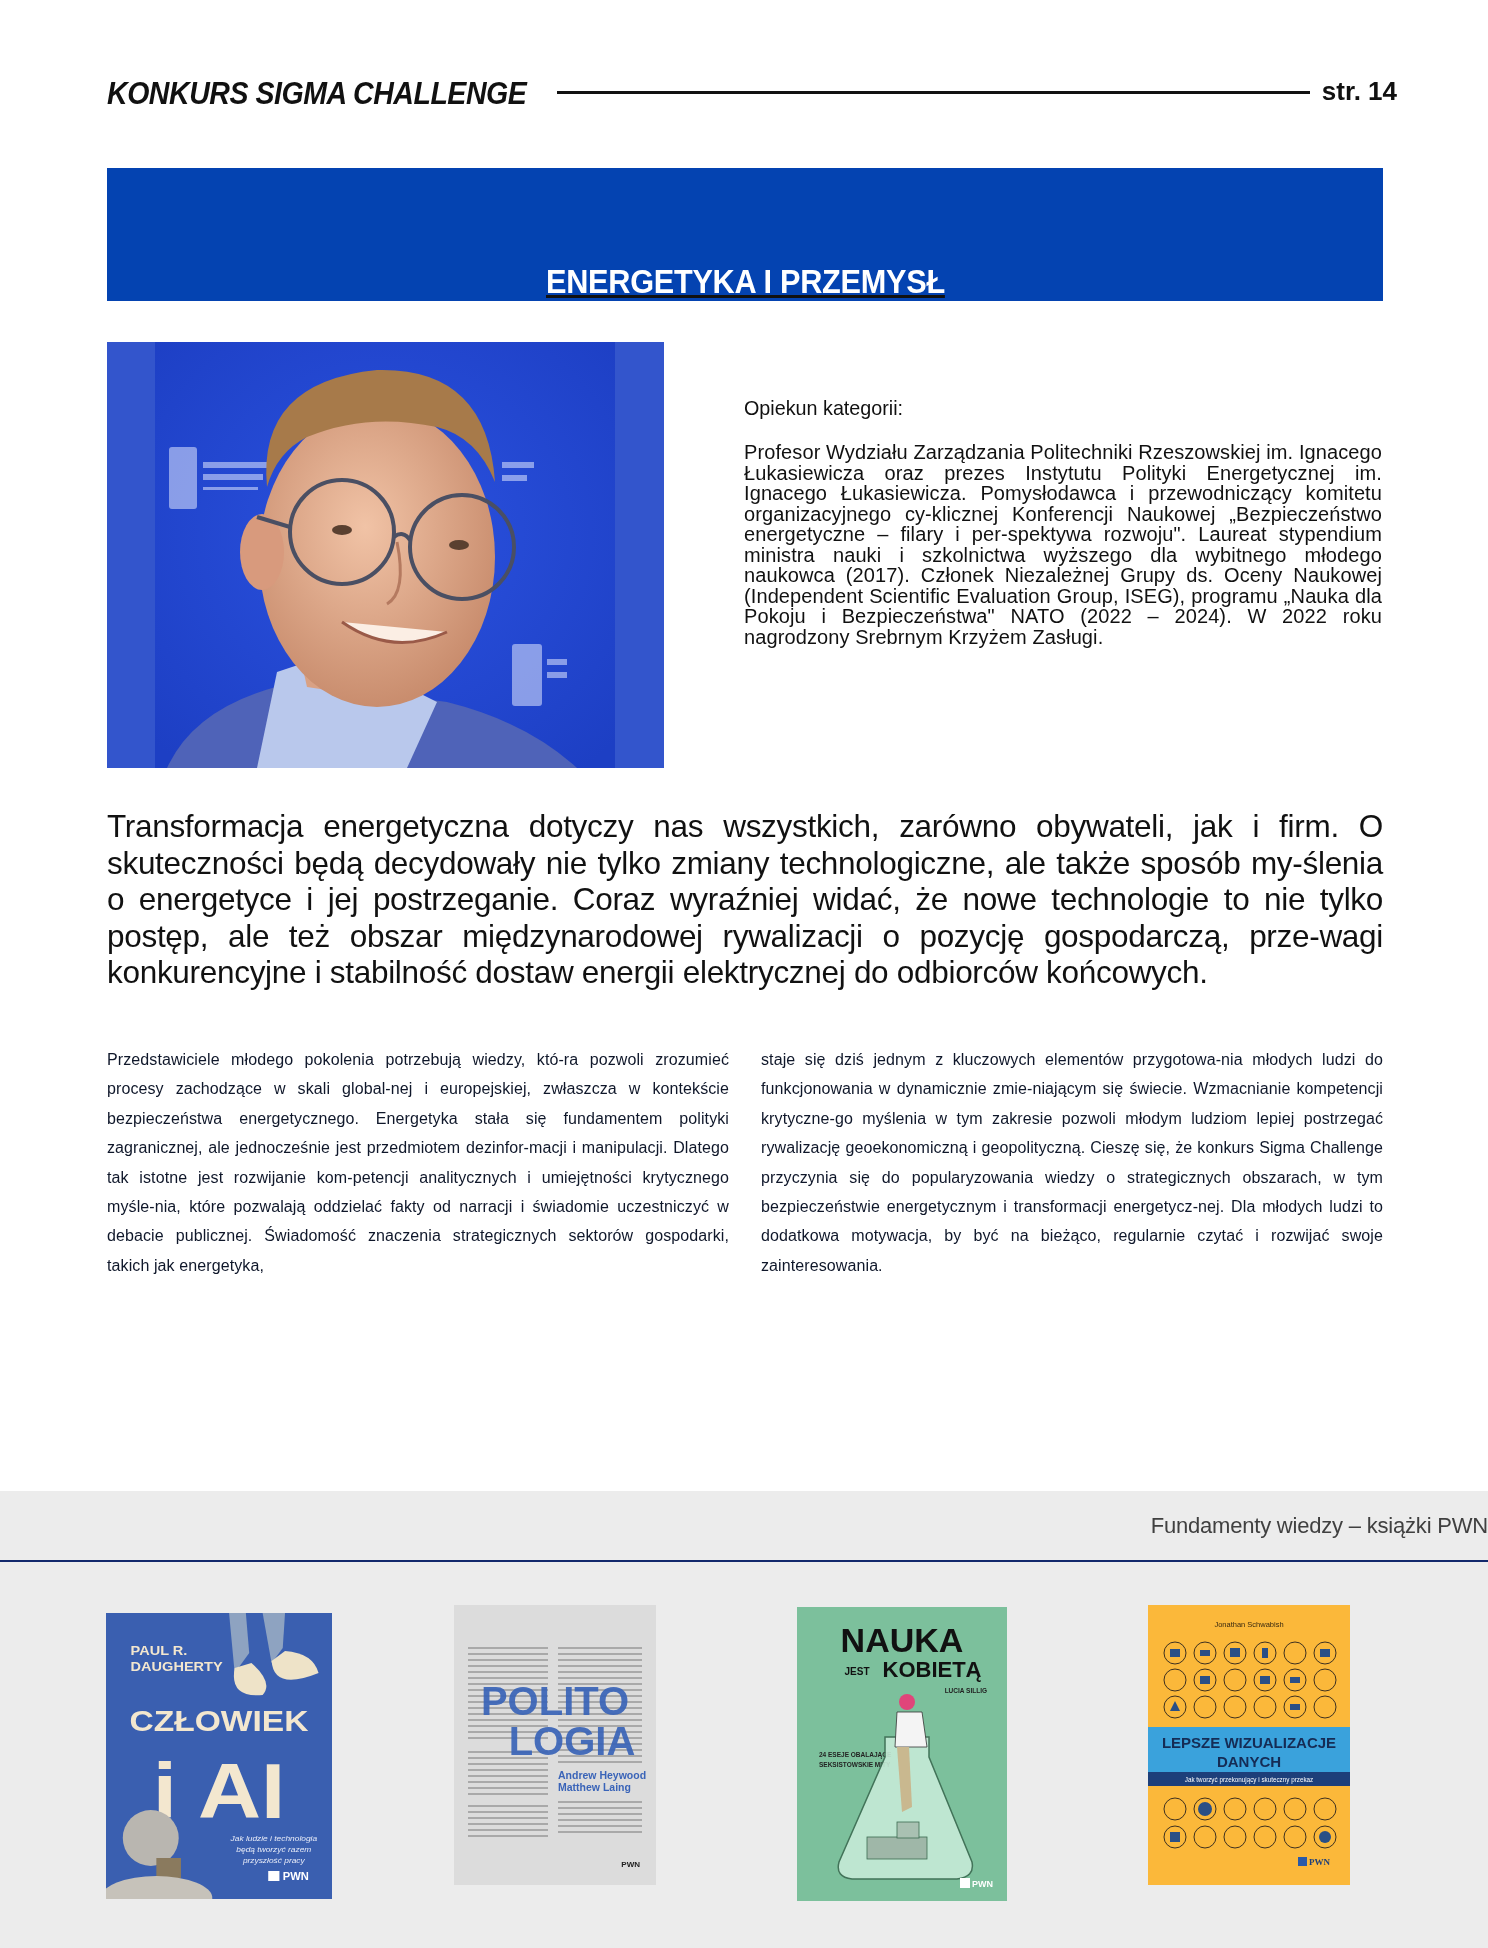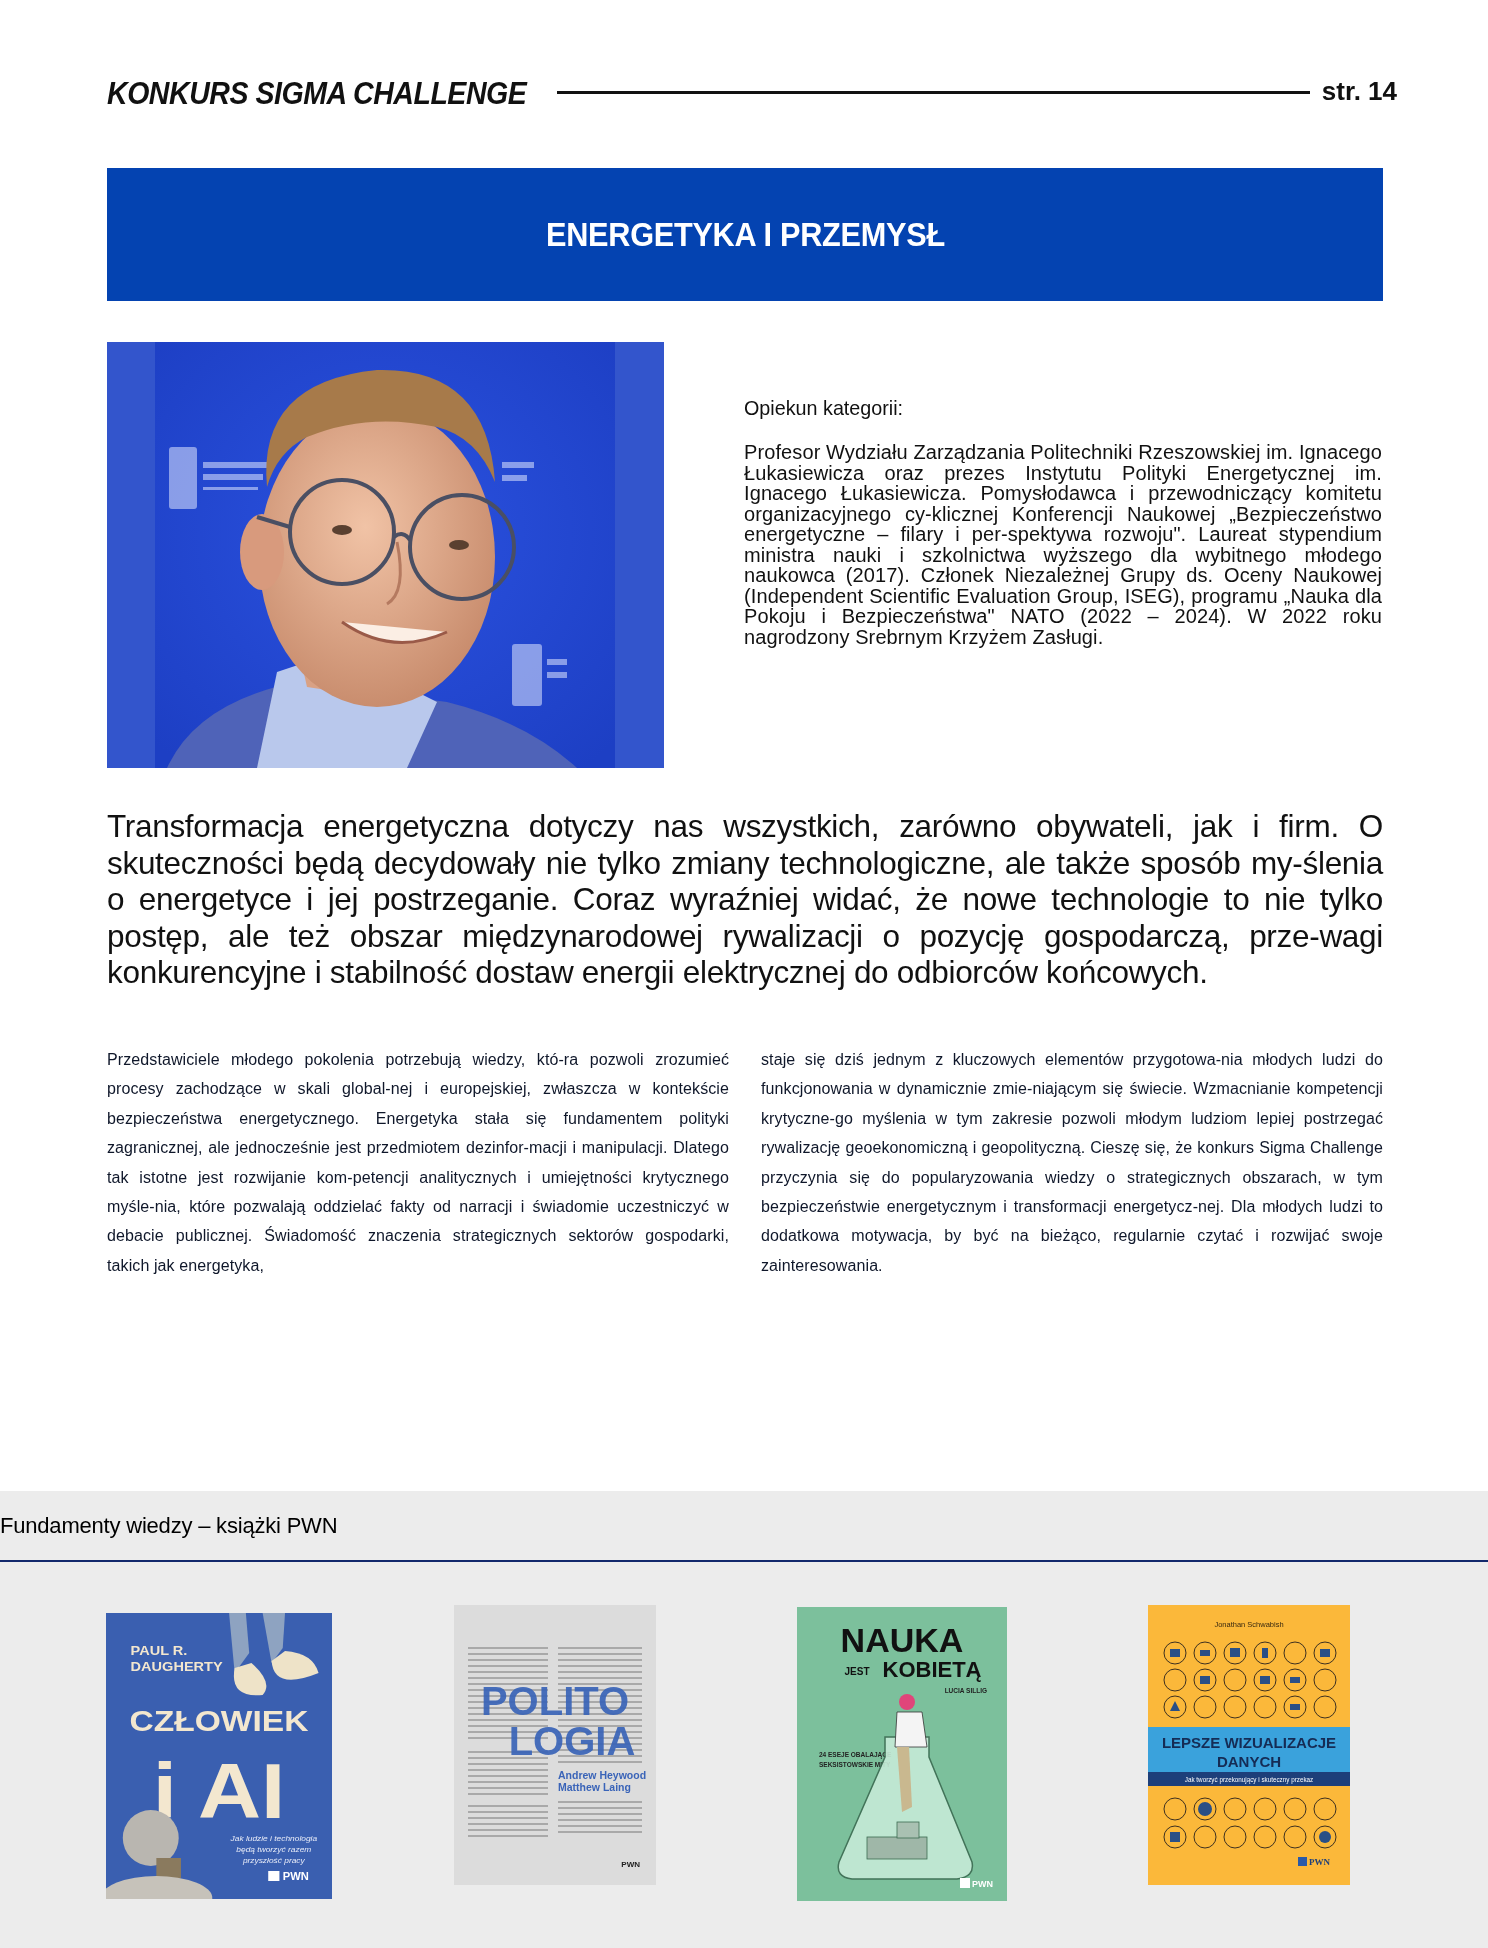--- a/index.html
+++ b/index.html
@@ -6,21 +6,21 @@
     html, body { width: 1488px; height: 1948px; background: #ffffff; overflow: hidden; }
     body { position: relative; font-family: "Liberation Sans", sans-serif; color: #111; }
 
     
     .page-header { position: absolute; left: 107px; top: 74px; width: 1290px; height: 40px; display: flex; align-items: center; text-align: center; }
     .header-title { font-family: "Liberation Sans", sans-serif; font-weight: bold; font-style: italic; font-size: 31px; letter-spacing: -0.5px; color: #111; white-space: nowrap; transform: scaleX(0.92); transform-origin: left center; }
     .header-rule { flex: 1; height: 3px; background: #111; margin: 0 12px 0 -6px; position: relative; top: -2px; }
     .header-page { font-weight: bold; font-size: 26px; color: #111; white-space: nowrap; position: relative; top: -3px; }
 
     
-    .category-banner { position: absolute; left: 107px; top: 168px; width: 1276px; height: 133px; background: #0443b1; display: flex; align-items: center; justify-content: center; }
+    .category-banner { position: absolute; left: 107px; top: 168px; width: 1276px; height: 133px; background: #0443b1; display: flex; align-items: flex-end; justify-content: center; text-decoration: underline; }
     .category-title { color: #fff; font-weight: bold; font-size: 33px; letter-spacing: -0.3px; transform: scaleX(0.93); }
 
     
     .portrait { position: absolute; left: 107px; top: 342px; width: 557px; height: 426px; background: #3355cc; overflow: hidden; }
     .portrait svg { width: 100%; height: 100%; display: block; }
 
     
     .mentor { position: absolute; left: 744px; top: 396px; width: 638px; }
     .mentor-label { font-size: 21px; color: #111; transform: scaleX(0.94); transform-origin: left; }
     .mentor-name { font-size: 52px; color: #111; margin-top: 14px; letter-spacing: 0.2px; line-height: 1.1; }
@@ -28,21 +28,21 @@
 
     
     .lead { position: absolute; left: 107px; top: 808px; width: 1276px; font-size: 31.5px; line-height: 36.5px; color: #111; text-align: justify; letter-spacing: -0.3px; }
 
     
     .columns { position: absolute; left: 107px; top: 1045px; width: 1276px; display: flex; justify-content: space-between; }
     .col { width: 622px; font-size: 16px; line-height: 29.4px; text-align: justify; color: #0f172a; letter-spacing: 0.1px; }
 
     
     .books-section { position: absolute; left: 0; top: 1491px; width: 1488px; height: 457px; background: #ececec; }
-    .books-heading { position: absolute; left: 0; top: 22px; width: 100%; text-align: left; font-size: 22px; color: #000000; letter-spacing: -0.2px; }
+    .books-heading { position: absolute; left: 0; top: 22px; width: 100%; text-align: right; font-size: 22px; color: #404040; letter-spacing: -0.2px; }
     .books-rule { position: absolute; left: 0; top: 69px; width: 100%; height: 2px; background: #12296c; }
     .book { position: absolute; overflow: hidden; cursor: pointer; }
     .book svg { width: 100%; height: 100%; display: block; }
     .book-1 { left: 106px; top: 122px; width: 226px; height: 286px; }
     .book-2 { left: 454px; top: 114px; width: 202px; height: 280px; }
     .book-3 { left: 797px; top: 116px; width: 210px; height: 294px; }
     .book-4 { left: 1148px; top: 114px; width: 202px; height: 280px; }
   </style>
 </head>
 <body>

